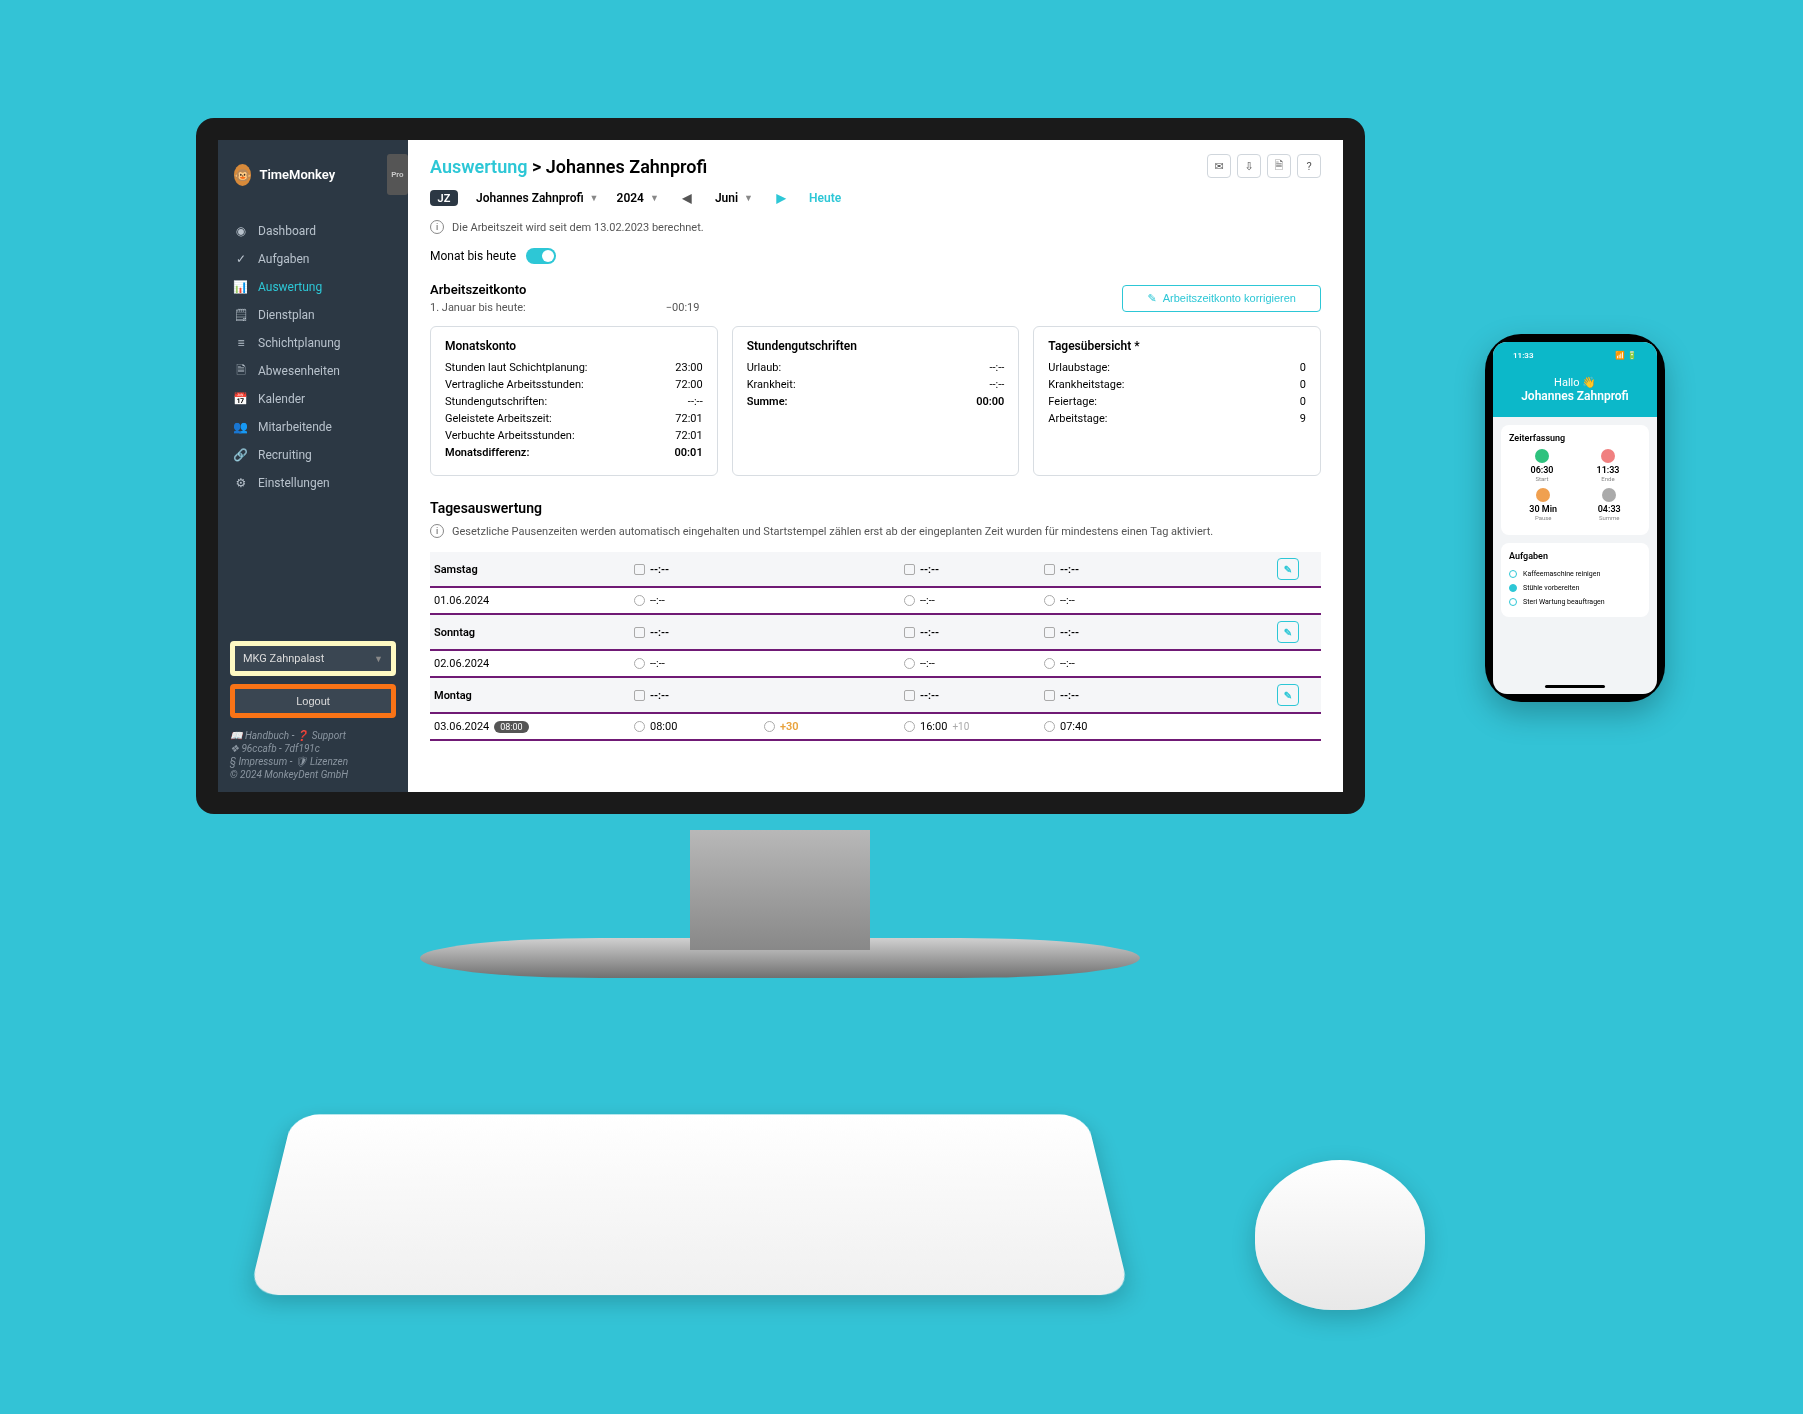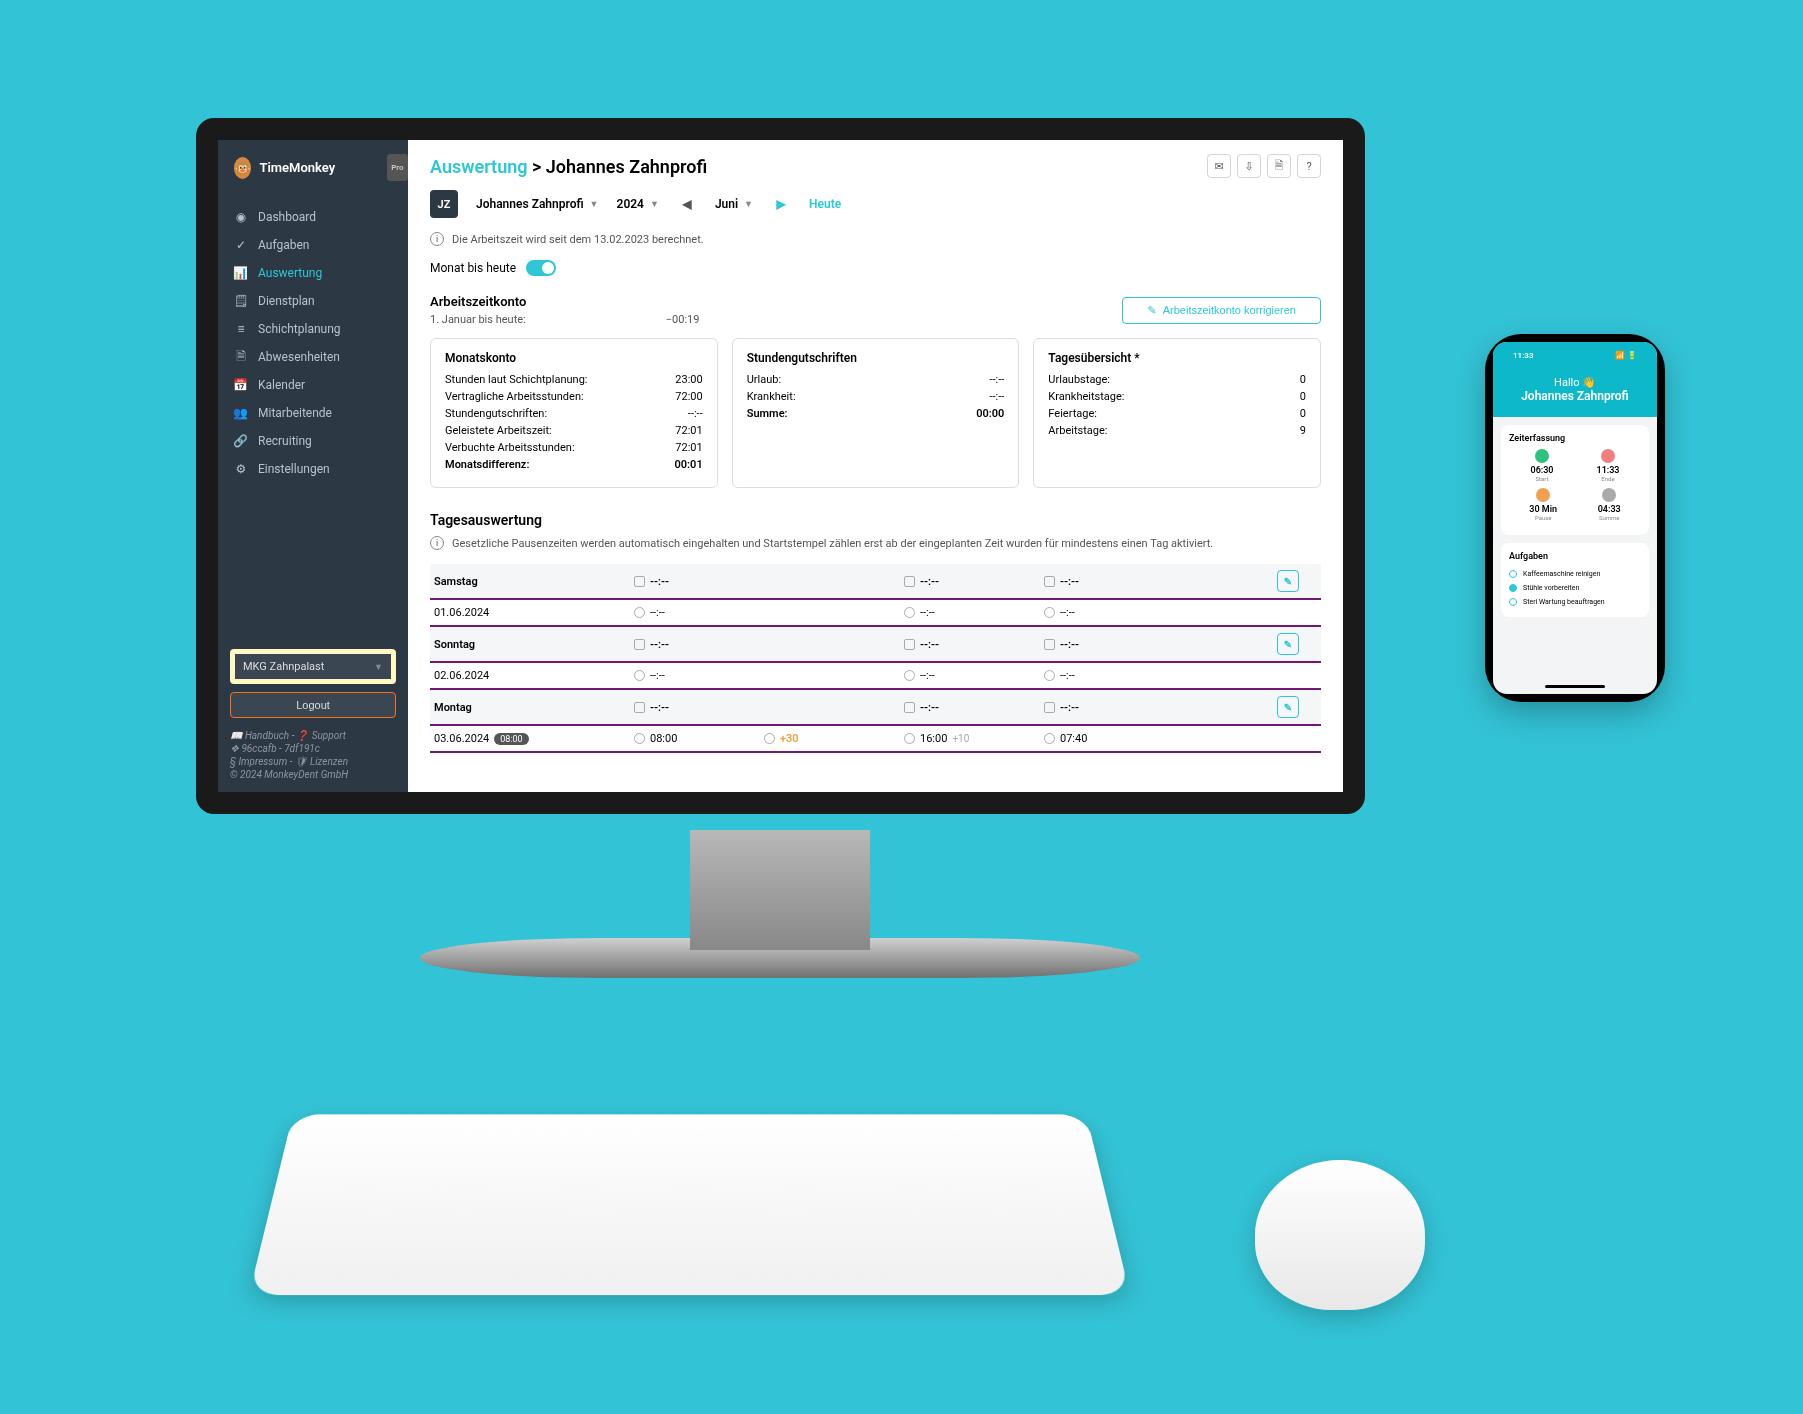--- a/index.html
+++ b/index.html
@@ -12,40 +12,40 @@
 
 
 .keyboard { position: absolute; left: 272px; top: 1090px; width: 835px; height: 220px; background: linear-gradient(180deg, #fff, #f0f0f0); border-radius: 28px; box-shadow: 0 8px 24px rgba(0,0,0,.2); transform: perspective(1200px) rotateX(35deg); }
 .mouse { position: absolute; left: 1255px; top: 1160px; width: 170px; height: 150px; background: linear-gradient(180deg, #fff, #e8e8e8); border-radius: 50% 50% 45% 45%; box-shadow: 0 8px 24px rgba(0,0,0,.2); }
 
 
 .app { display: flex; width: 100%; height: 100%; font-size: 13px; }
 .sidebar { width: 190px; background: #2c3844; color: #dcdcdc; display: flex; flex-direction: column; }
 .brand { padding: 14px 16px; display: flex; align-items: center; gap: 8px; font-weight: 600; color: #fff; }
 .brand .logo { width: 22px; height: 22px; background: #d88a3a; border-radius: 50%; display: flex; align-items: center; justify-content: center; font-size: 14px; }
-.pro-badge { background: #555; color: #ccc; font-size: 8px; padding: 9px 4px; border-radius: 3px; margin-left: 44px; }
+.pro-badge { background: #555; color: #ccc; font-size: 8px; padding: 16px 4px; border-radius: 3px; margin-left: 44px; }
 .nav { flex: 1; padding: 8px 0; }
 .nav-item { padding: 7px 16px; display: flex; align-items: center; gap: 10px; cursor: pointer; color: #b8c2cc; font-size: 12px; }
 .nav-item.active { color: #2dc7d6; }
 .nav-icon { width: 14px; height: 14px; display: inline-flex; align-items: center; justify-content: center; }
 .sb-footer { padding: 10px 12px; font-size: 10px; color: #8a95a0; }
 .org-select { background: #3a4652; border: 5px solid #fef9c3; border-radius: 4px; padding: 6px 8px; margin: 0 0 8px 0; display: flex; justify-content: space-between; align-items: center; color: #dcdcdc; font-size: 11px; cursor: pointer; }
-.logout-btn { background: #3a4652; border: 1px solid #f97316; border-radius: 4px; padding: 6px; width: 100%; color: #dcdcdc; font-size: 11px; margin-bottom: 10px; cursor: pointer; }
+.logout-btn { background: #3a4652; border: 5px solid #f97316; border-radius: 4px; padding: 6px; width: 100%; color: #dcdcdc; font-size: 11px; margin-bottom: 10px; cursor: pointer; }
 .sb-footer .line { margin: 2px 0; font-style: italic; }
 
 
 .main { flex: 1; background: #fff; padding: 14px 22px; overflow: auto; }
 .page-head { display: flex; justify-content: space-between; align-items: center; margin-bottom: 12px; }
 .breadcrumb { font-size: 18px; font-weight: 600; }
 .breadcrumb .bc-root { color: #2dc7d6; }
 .head-actions { display: flex; gap: 6px; }
 .icon-btn { width: 24px; height: 24px; border: 1px solid #d0d6dc; border-radius: 4px; background: #fff; display: flex; align-items: center; justify-content: center; font-size: 11px; color: #555; cursor: pointer; }
 
 .selector-row { display: flex; align-items: center; gap: 18px; margin-bottom: 14px; font-size: 12px; font-weight: 600; }
-.avatar { width: 28px; height: 28px; background: #2c3844; color: #fff; border-radius: 4px; display: flex; align-items: center; justify-content: center; font-size: 11px; }
+.avatar { width: 28px; height: 16px; background: #2c3844; color: #fff; border-radius: 4px; display: flex; align-items: center; justify-content: center; font-size: 11px; }
 .sel { display: flex; align-items: center; gap: 6px; cursor: pointer; }
 .chev { font-size: 9px; color: #888; }
 .nav-arrow { width: 20px; text-align: center; cursor: pointer; color: #555; }
 .nav-arrow.next { color: #2dc7d6; }
 .today-link { color: #2dc7d6; font-weight: 600; cursor: pointer; }
 
 .info-banner { display: flex; align-items: center; gap: 8px; font-size: 11px; color: #555; margin-bottom: 14px; }
 .info-ico { width: 14px; height: 14px; border: 1px solid #888; border-radius: 50%; display: flex; align-items: center; justify-content: center; font-size: 9px; }
 
 .toggle-row { display: flex; align-items: center; gap: 10px; font-size: 12px; margin-bottom: 18px; }

